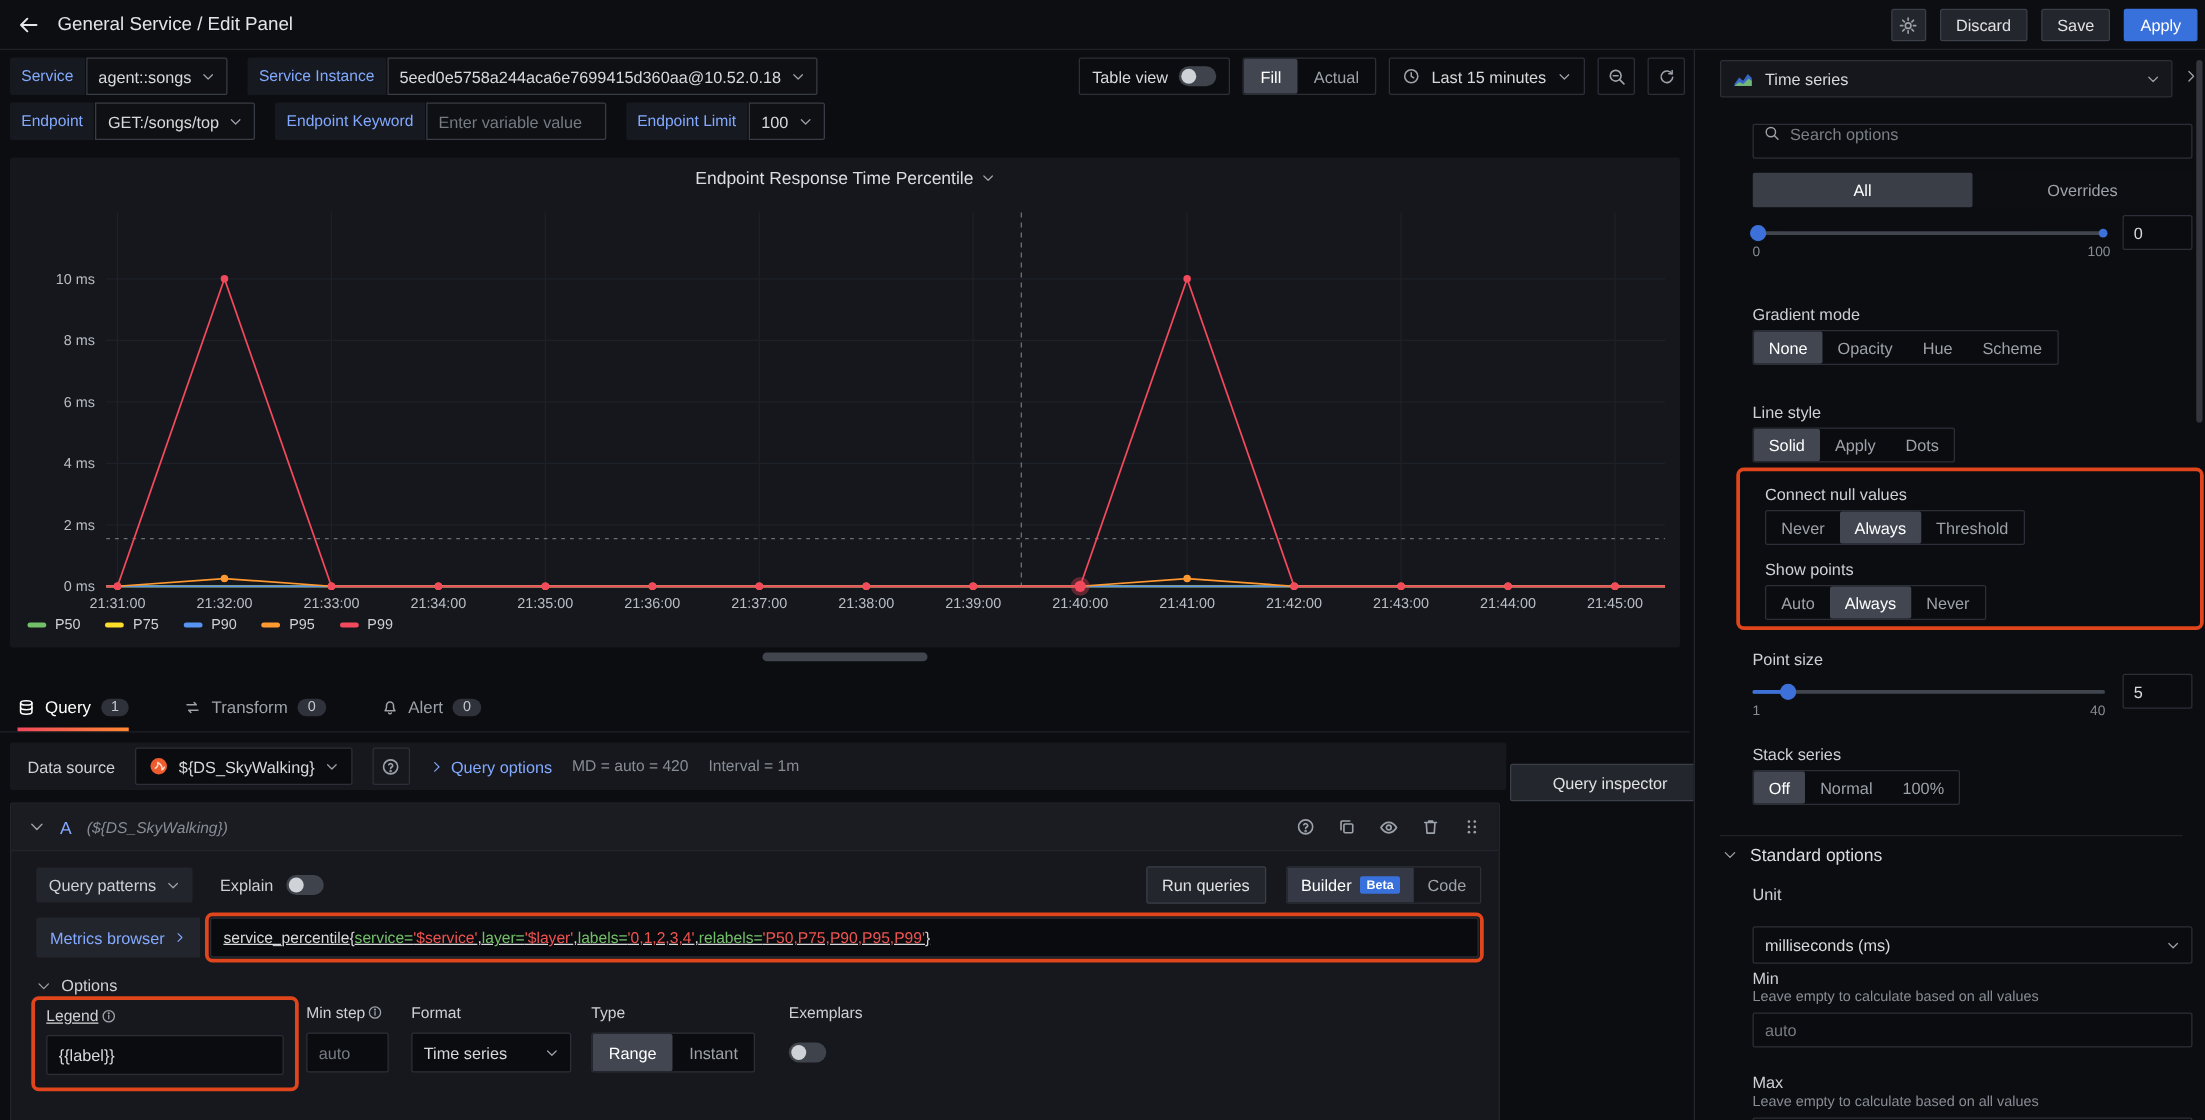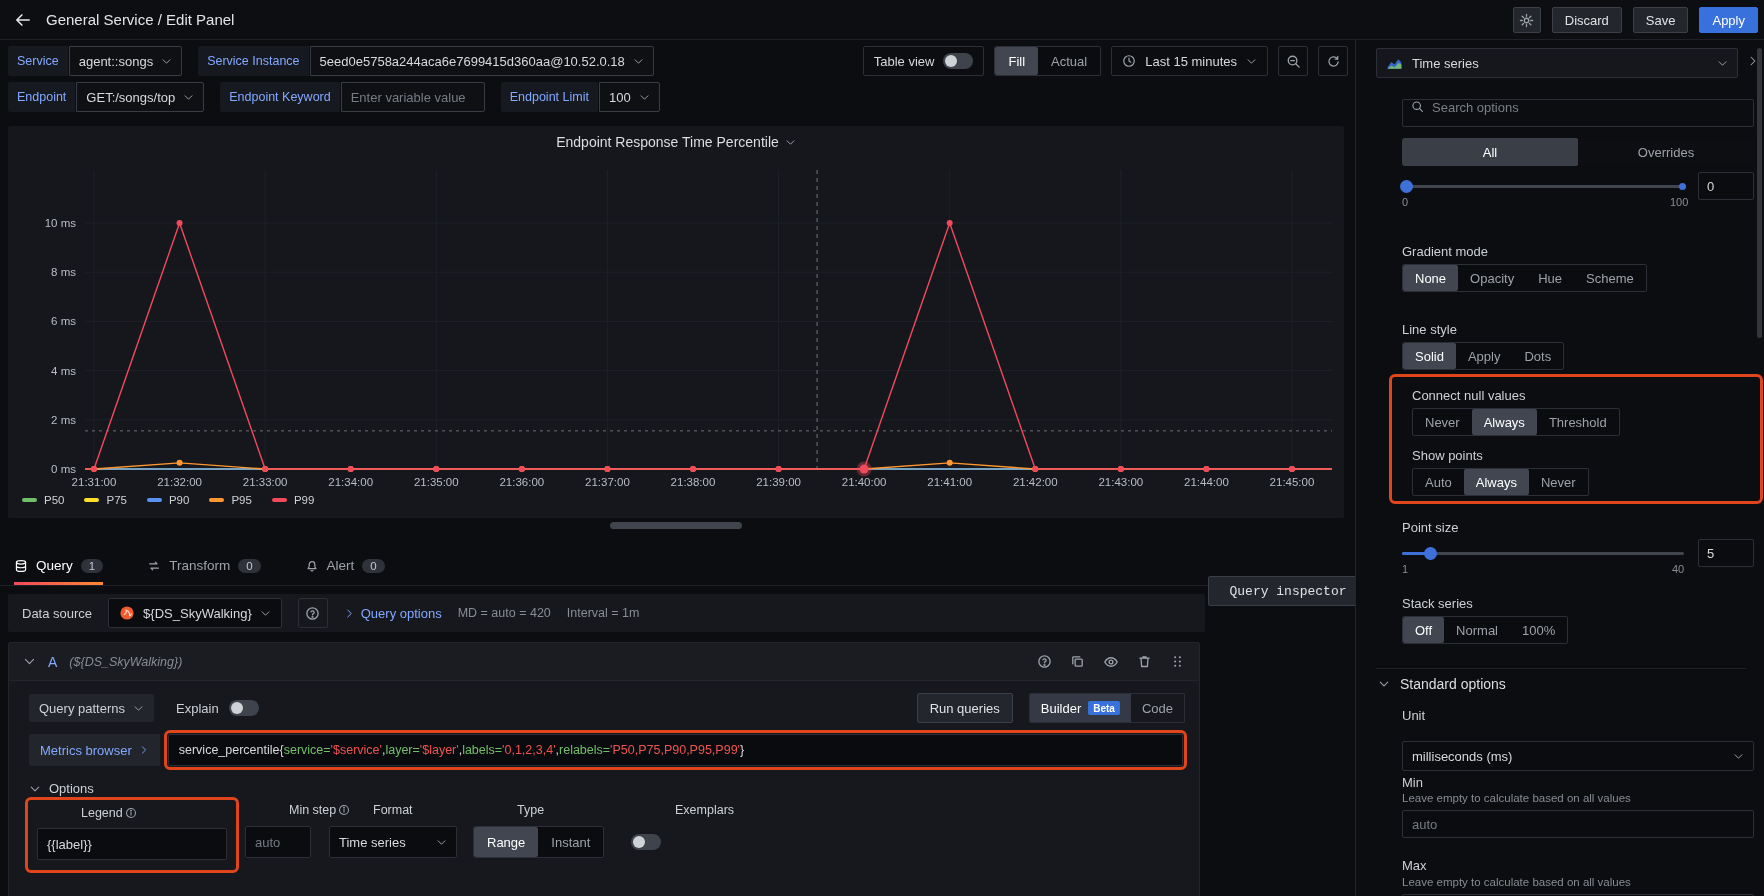--- a/index.html
+++ b/index.html
@@ -52,43 +52,43 @@
   .qtab{position:relative;display:flex;align-items:center;gap:8px;color:var(--dim);cursor:pointer;font-size:13.5px;}
   .qtab .cnt{background:#2f323a;color:#c4c7cd;border-radius:9px;padding:1px 8px;font-size:11.5px;}
   .qtab.active{color:#fff;font-weight:500;}
   .qtab.active::after{content:"";position:absolute;left:0;right:0;bottom:0;height:3px;background:linear-gradient(90deg,#f2495c,#ff8833);}
   
   .ds-row{position:absolute;left:8px;top:594px;width:1197px;height:38px;background:var(--panel2);border-radius:2px;display:flex;align-items:center;padding:0 14px;gap:16px;}
   .ds-label{font-size:13px;font-weight:500;color:#cdd0d5;white-space:nowrap;}
   .ds-picker{height:30px;background:var(--input);border:1px solid var(--border);border-radius:2px;display:flex;align-items:center;gap:8px;padding:2px 10px;cursor:pointer;white-space:nowrap;}
   .qo-link{display:flex;align-items:center;gap:6px;color:var(--blue);font-size:13px;cursor:pointer;white-space:nowrap;}
   .meta-text{color:var(--faint);font-size:12.5px;white-space:nowrap;}
-  .query-inspector{position:absolute;left:1208px;top:576px;width:160px;height:30px;font-family:Liberation Mono, monospace;}
+  .query-inspector{position:absolute;left:1208px;top:611px;width:160px;height:30px;}
   
   .query-box{position:absolute;left:8px;top:642px;width:1192px;height:258px;background:var(--panel2);border:1px solid #23252c;border-radius:2px;overflow:hidden;}
   .rowA{position:absolute;left:0;top:0;right:0;height:38px;background:#1a1c22;border-bottom:1px solid #23252c;display:flex;align-items:center;padding:0 14px;gap:12px;}
   .refid{color:var(--blue);font-size:14px;}
   .ds-hint{color:var(--faint);font-style:italic;font-size:12.5px;}
   .rowA-icons{margin-left:auto;display:flex;gap:18px;align-items:center;color:var(--dim);}
   .patterns-row{position:absolute;left:20px;right:14px;top:50px;height:30px;display:flex;align-items:center;gap:22px;}
   .chip-btn{height:28px;background:#22252b;border-radius:2px;display:flex;align-items:center;gap:8px;padding:0 10px;color:#cdd0d5;cursor:pointer;white-space:nowrap;}
   .explain-wrap{display:flex;align-items:center;gap:10px;color:#cdd0d5;}
   .pat-right{margin-left:auto;display:flex;gap:16px;align-items:center;}
   .bc-group{border:1px solid var(--border);border-radius:2px;height:30px;display:flex;align-items:stretch;overflow:hidden;}
   .bc-seg{display:flex;align-items:center;gap:7px;padding:0 11px;color:var(--dim);cursor:pointer;}
   .bc-seg.sel{background:#343945;color:#fff;}
   .beta{background:var(--primary);color:#fff;font-size:10px;font-weight:600;border-radius:2px;padding:1.5px 5px;}
   .metrics-row{position:absolute;left:20px;right:12px;top:86px;height:42px;display:flex;align-items:center;}
   .mb-btn{height:32px;background:#22252b;border-radius:2px 0 0 2px;display:flex;align-items:center;gap:7px;padding:0 11px;color:var(--blue);font-size:13px;font-weight:500;cursor:pointer;white-space:nowrap;}
-  .annot{border:3px solid var(--annot);border-radius:6px;}
+  .annot{border:3px solid var(--annot);border-radius:6px;text-decoration:underline;}
   .q-input-wrap{flex:1;margin-left:4px;padding:1px;}
   .q-input{height:32px;background:#0a0b0e;border:1px solid #2b2e36;border-radius:2px;display:flex;align-items:center;padding:0 10px;font-family:"DejaVu Sans Mono",monospace;font-size:12.5px;white-space:nowrap;overflow:hidden;cursor:text;}
   .q-metric,.q-plain{color:#d8d9da;} .q-label{color:#73bf69;} .q-string{color:#ef5350;}
   .opt-toggle-row{position:absolute;left:20px;top:138px;display:flex;align-items:center;gap:8px;color:#cdd0d5;cursor:pointer;justify-content:center;}
-  .opt-label{font-size:12.5px;color:#cdd0d5;font-weight:500;display:flex;align-items:center;gap:2px;white-space:nowrap;margin-left:44px;}
+  .opt-label{font-size:12.5px;color:#cdd0d5;font-weight:500;display:flex;align-items:center;gap:2px;white-space:nowrap;}
   .legend-box{position:absolute;left:16px;top:154px;width:214px;padding:6px 9px 10px 9px;}
   .fld-input{height:32px;background:var(--input);border:1px solid var(--border);border-radius:2px;color:var(--text);padding:0 9px;font-size:13px;width:100%;}
   .fld-input::placeholder{color:#767b84;}
   .col{position:absolute;display:flex;flex-direction:column;gap:9px;}
   .dd{height:32px;background:var(--input);border:1px solid var(--border);border-radius:2px;display:flex;align-items:center;justify-content:space-between;padding:0 9px;cursor:pointer;}
   
   .sidebar{position:absolute;left:1355px;top:40px;width:409px;height:856px;border-left:1px solid #24262d;overflow:hidden;background:var(--bg);}
   .sb-abs{position:absolute;}
   .viz-row{left:20px;top:8px;width:362px;height:30px;border:1px solid var(--border);border-radius:2px;background:var(--panel);display:flex;align-items:center;gap:9px;padding:0 9px;cursor:pointer;}
   .viz-row .grow{flex:1;}

